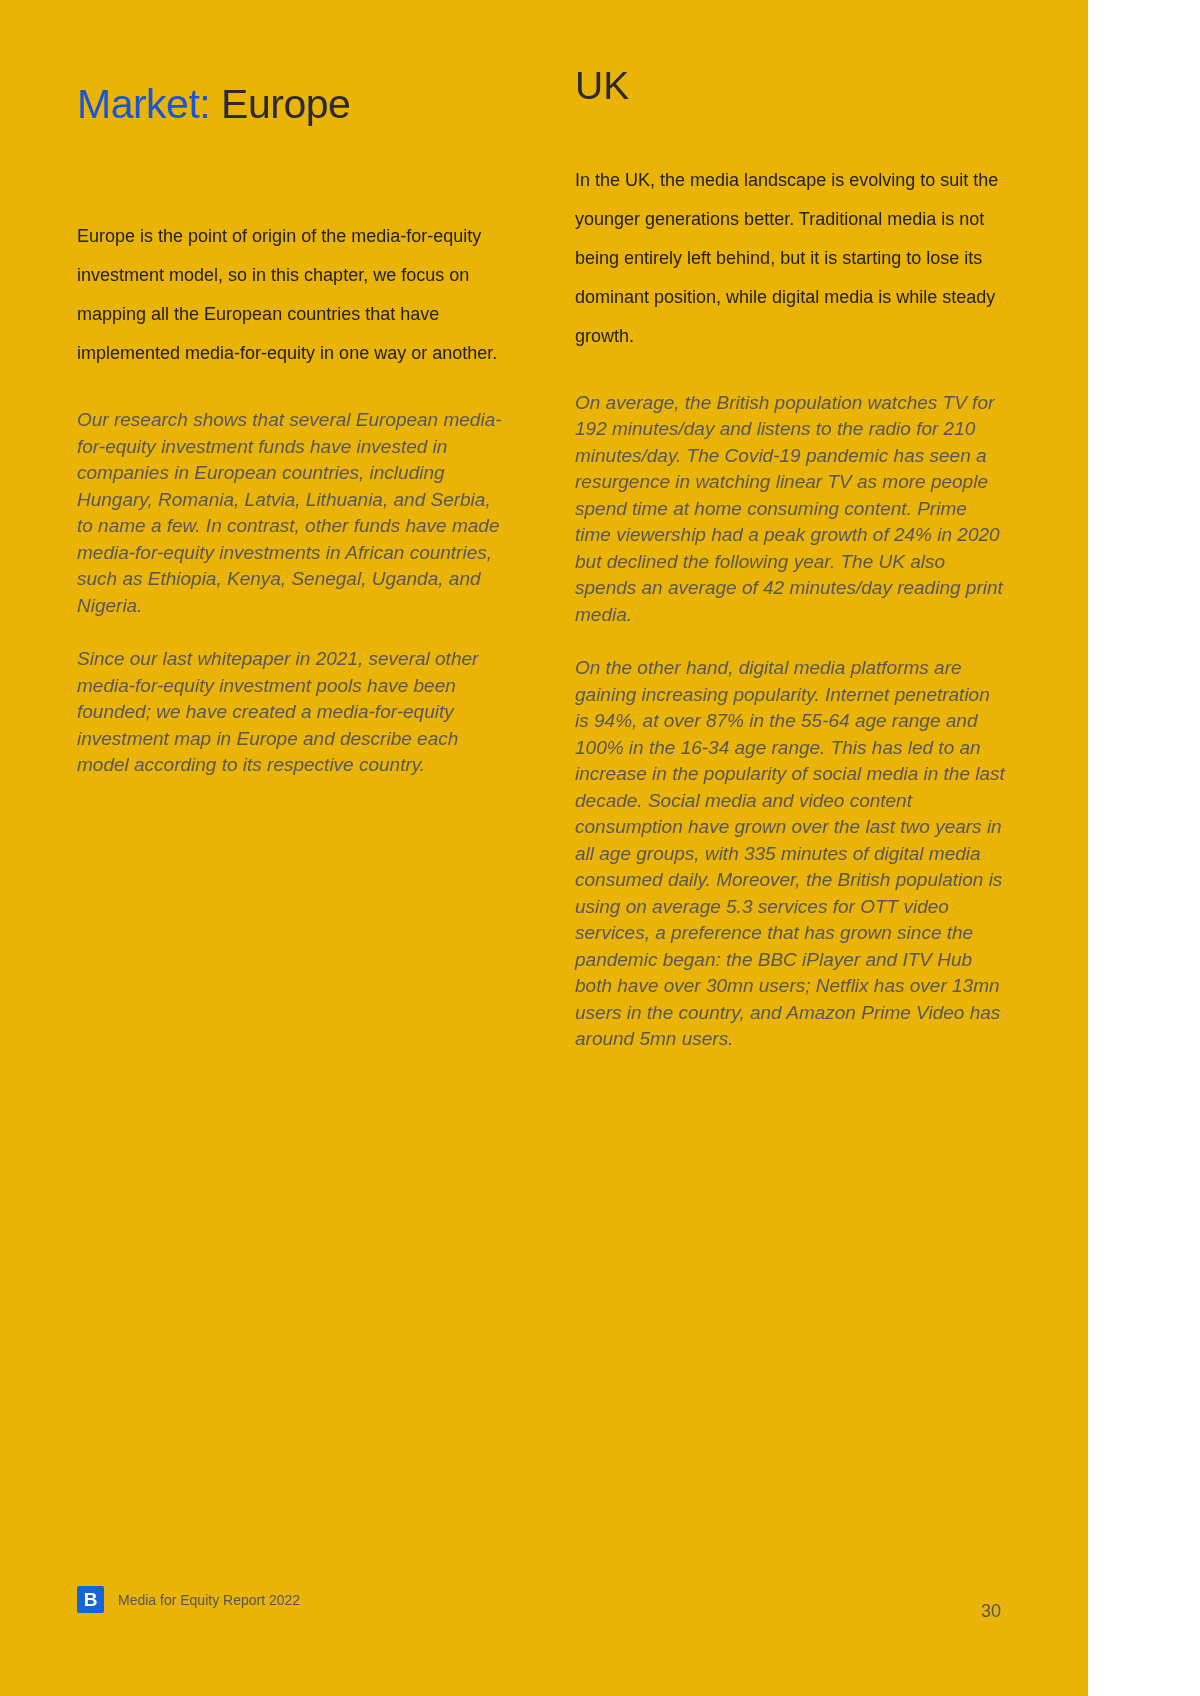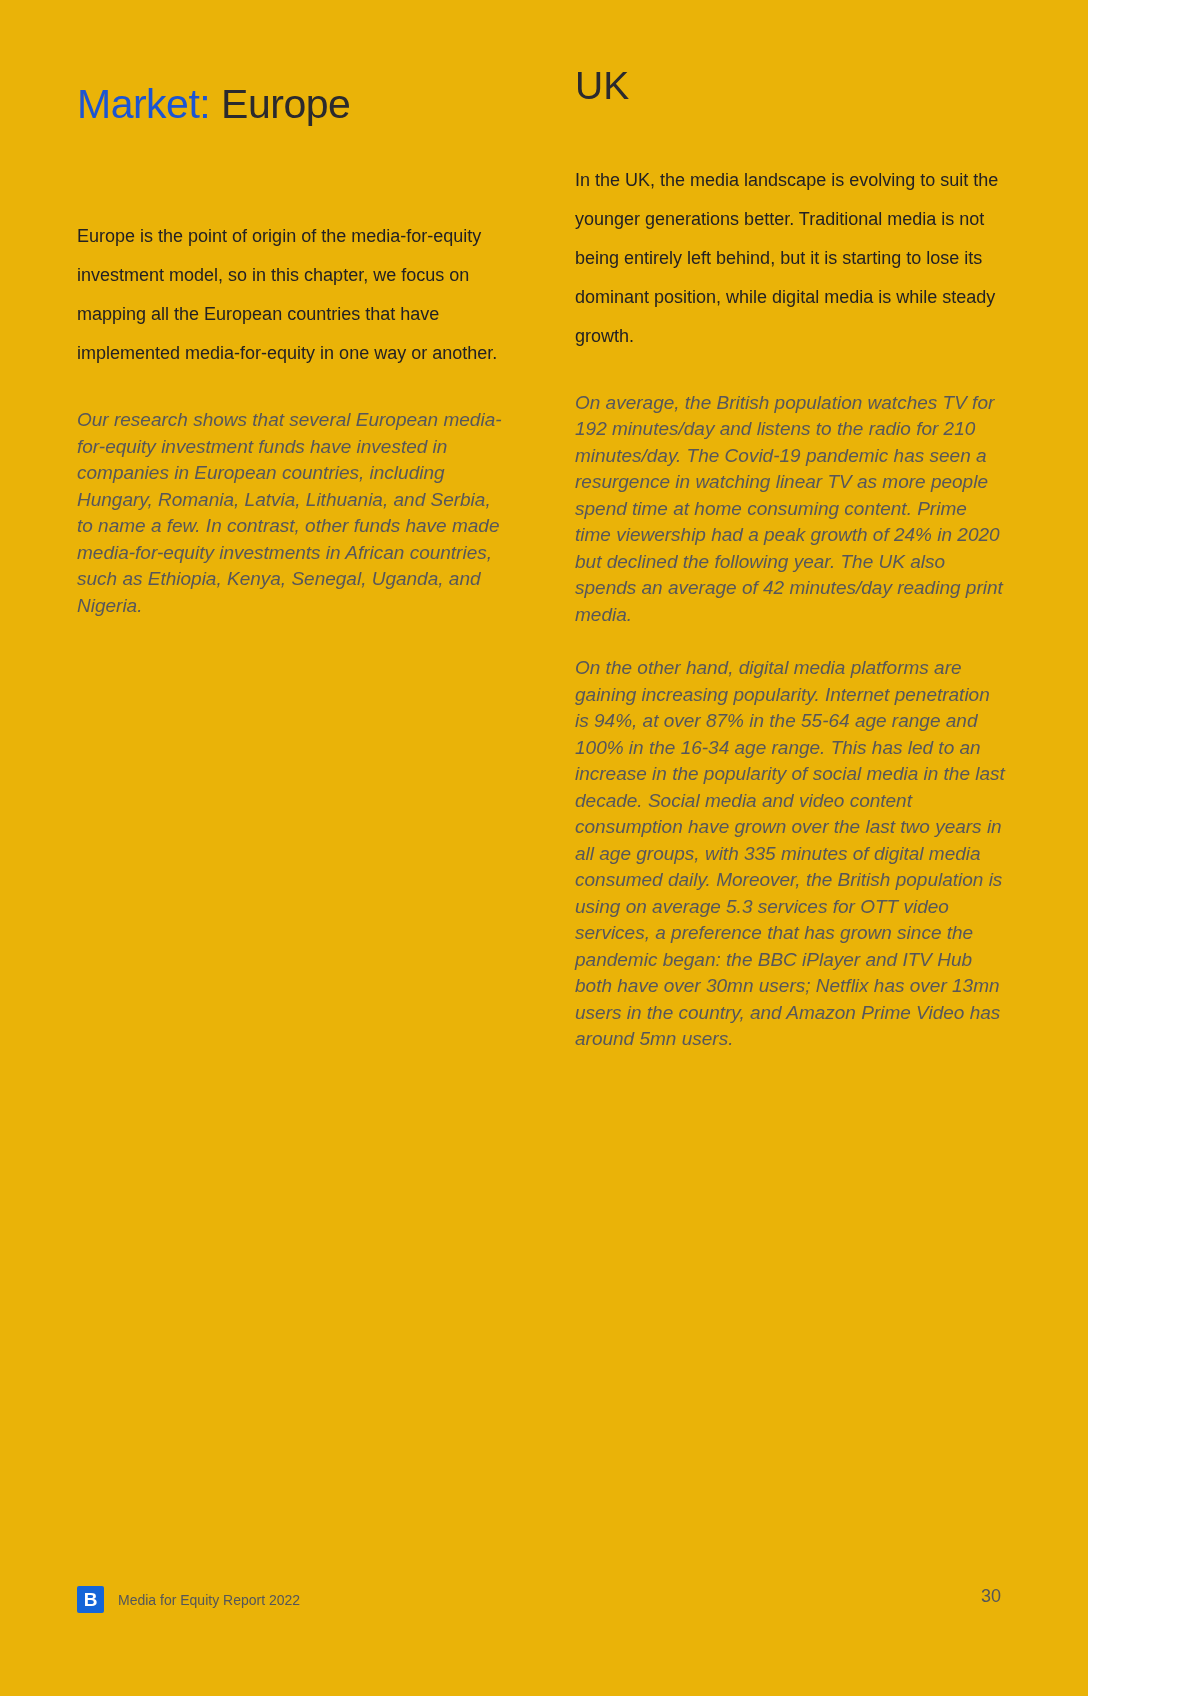--- a/index.html
+++ b/index.html
@@ -104,39 +104,40 @@
     font-size: 19px;
     line-height: 1;
   }
   .footer-title {
     font-size: 14px;
     color: #54565a;
   }
   .page-number {
     position: absolute;
     right: 10px;
-    top: 0;
+    top: 15px;
     font-size: 18px;
     color: #54565a;
   }
 </style>
 </head>
 <body>
 
 <div class="page">
 
   <div class="columns">
 
     <div class="col col-left">
       <h1 class="title"><span class="accent">Market:</span><span> Europe</span></h1>
 
       <p class="lead">Europe is the point of origin of the media-for-equity investment model, so in this chapter, we focus on mapping all the European countries that have implemented media-for-equity in one way or another.</p>
 
       <p class="body-text first-body">Our research shows that several European media-for-equity investment funds have invested in companies in European countries, including Hungary, Romania, Latvia, Lithuania, and Serbia, to name a few. In contrast, other funds have made media-for-equity investments in African countries, such as Ethiopia, Kenya, Senegal, Uganda, and Nigeria.</p>
 
+      <p class="body-text">Since our last whitepaper in 2021, several other media-for-equity investment pools have been founded; we have created a media-for-equity investment map in Europe and describe each model according to its respective country.</p>
     </div>
 
     <div class="col col-right">
       <h2 class="country-title">UK</h2>
 
       <p class="lead">In the UK, the media landscape is evolving to suit the younger generations better. Traditional media is not being entirely left behind, but it is starting to lose its dominant position, while digital media is while steady growth.</p>
 
       <p class="body-text first-body">On average, the British population watches TV for 192 minutes/day and listens to the radio for 210 minutes/day. The Covid-19 pandemic has seen a resurgence in watching linear TV as more people spend time at home consuming content. Prime time viewership had a peak growth of 24% in 2020 but declined the following year. The UK also spends an average of 42 minutes/day reading print media.</p>
 
       <p class="body-text">On the other hand, digital media platforms are gaining increasing popularity. Internet penetration is 94%, at over 87% in the 55-64 age range and 100% in the 16-34 age range. This has led to an increase in the popularity of social media in the last decade. Social media and video content consumption have grown over the last two years in all age groups, with 335 minutes of digital media consumed daily. Moreover, the British population is using on average 5.3 services for OTT video services, a preference that has grown since the pandemic began: the BBC iPlayer and ITV Hub both have over 30mn users; Netflix has over 13mn users in the country, and Amazon Prime Video has around 5mn users.</p>

